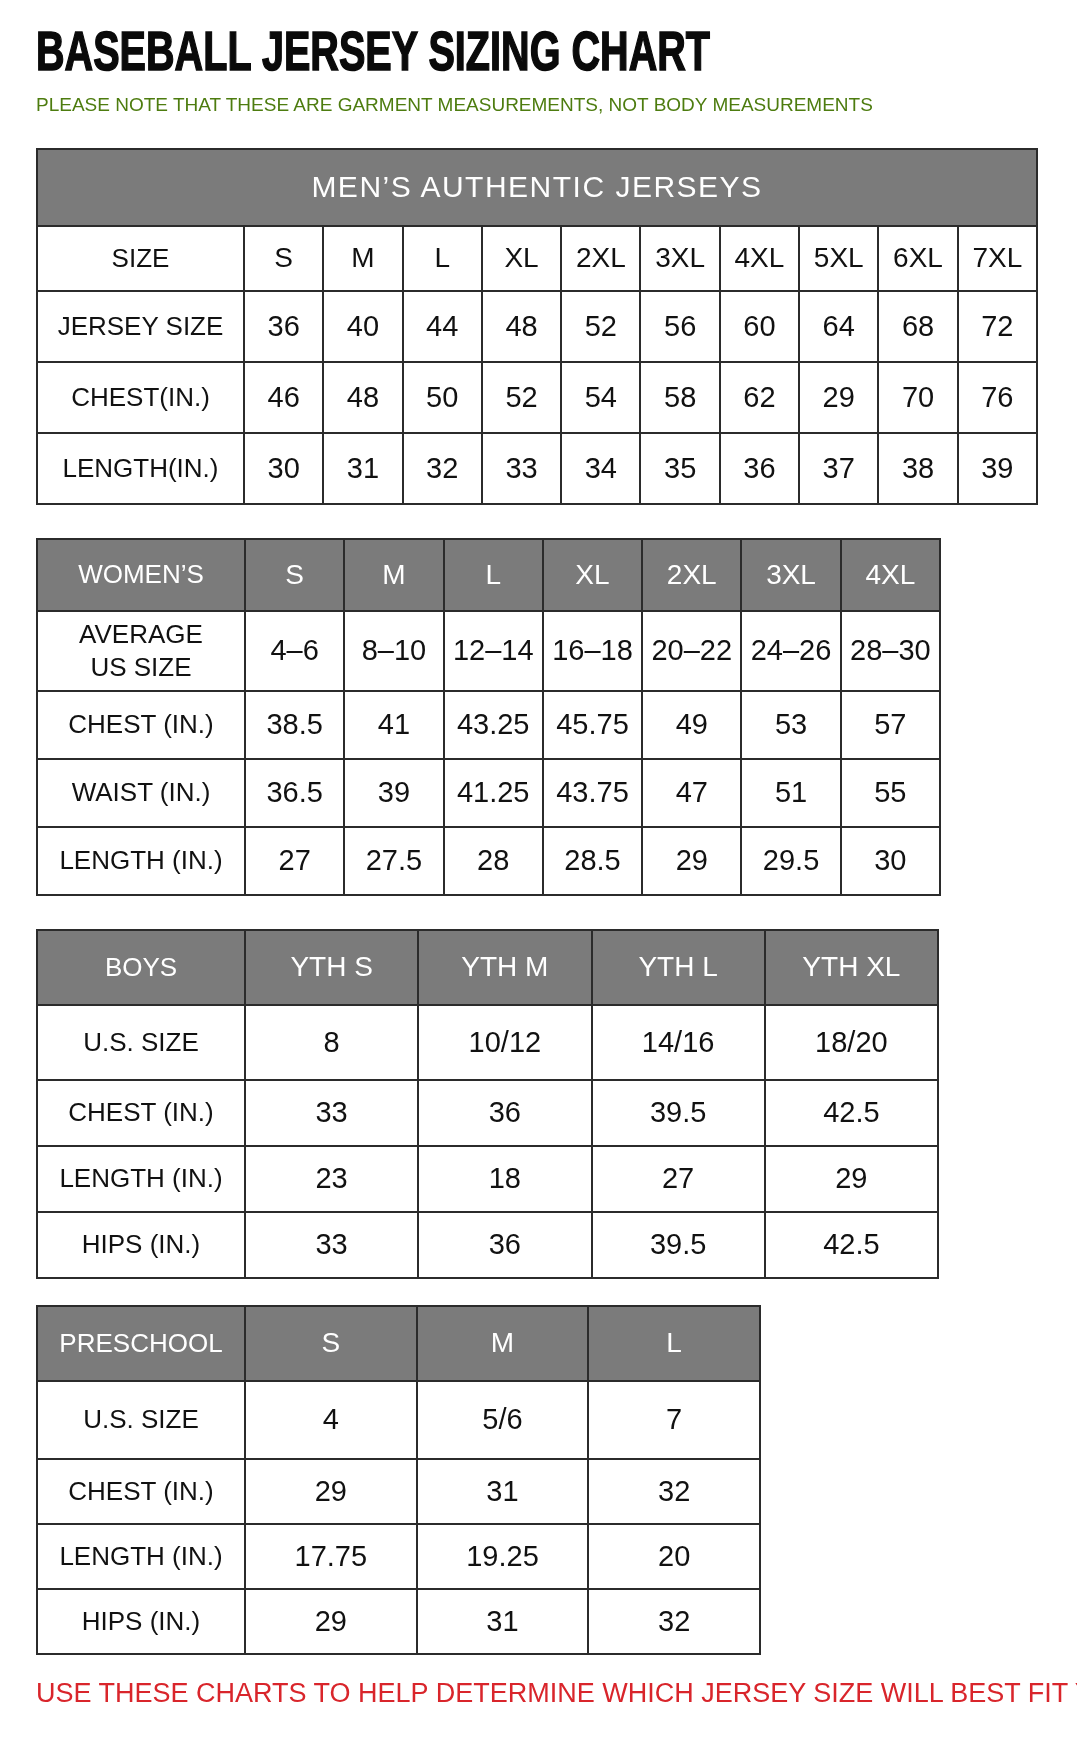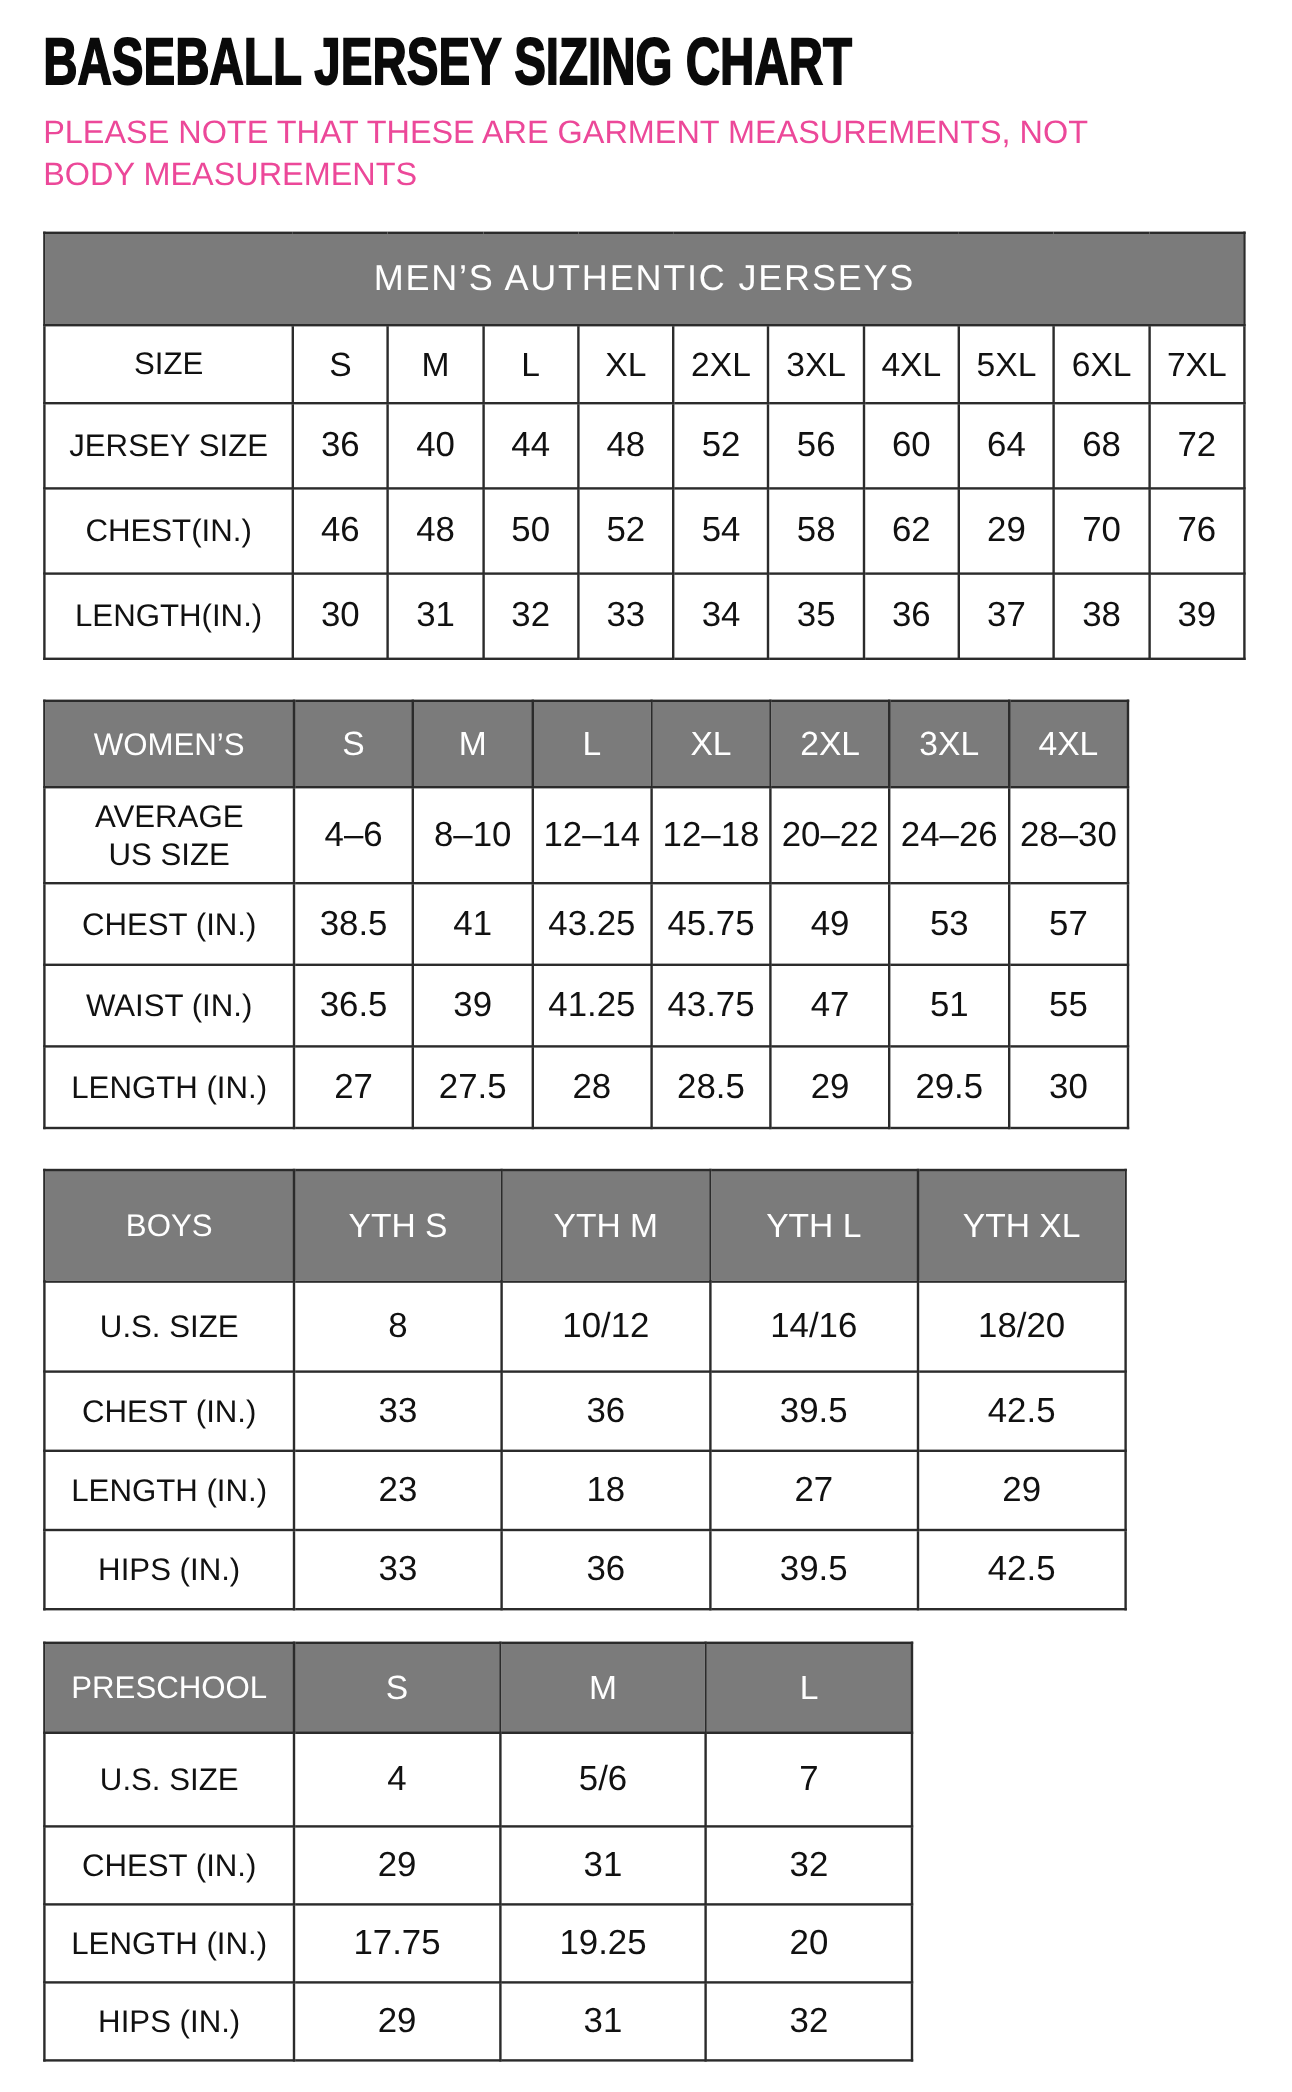--- a/index.html
+++ b/index.html
@@ -15,23 +15,23 @@
     transform: scaleX(0.72);
     transform-origin: left center;
     -webkit-text-stroke: 1.5px #0a0a0a;
     color: #0a0a0a;
     font-family: "Liberation Sans", sans-serif;
   }
 
   .note {
     margin: 14px 0 0 0;
     max-width: 900px;
-    font-size: 27px;
+    font-size: 19px;
     line-height: 1.3;
-    color: #ec4899;
+    color: #4d7c0f;
   }
 
   .size-table {
     border-collapse: collapse;
     table-layout: fixed;
     text-align: center;
     background: #fff;
     border-radius: 30px;
   }
   .size-table th, .size-table td {
@@ -67,21 +67,21 @@
   #mens-table tbody tr { height: 71px; }
 
   #womens-table { width: 905px; margin-top: 33px; padding-left: 30px; }
   #womens-table col:first-child { width: 208px; }
   #womens-table .header-row { height: 72px; }
   #womens-table tbody tr { height: 68px; }
   #womens-table tbody tr:first-child { height: 80px; }
 
   #boys-table { width: 903px; margin-top: 33px; }
   #boys-table col:first-child { width: 208px; }
-  #boys-table .header-row { height: 93px; padding-left: 48px; }
+  #boys-table .header-row { height: 75px; padding-left: 48px; }
   #boys-table tbody tr { height: 66px; }
   #boys-table tbody tr:first-child { height: 75px; }
 
   #preschool-table { width: 725px; margin-top: 26px; }
   #preschool-table col:first-child { width: 208px; }
   #preschool-table .header-row { height: 75px; text-align: center; }
   #preschool-table tbody tr { height: 65px; }
   #preschool-table tbody tr:first-child { height: 78px; }
 
   .footer {
@@ -198,21 +198,21 @@
           <th class="header-cell">4XL</th>
         </tr>
       </thead>
       <tbody>
         <tr>
           <th class="row-label">AVERAGE
 US SIZE</th>
           <td class="value-cell">4–6</td>
           <td class="value-cell">8–10</td>
           <td class="value-cell">12–14</td>
-          <td class="value-cell">12–18</td>
+          <td class="value-cell">16–18</td>
           <td class="value-cell">20–22</td>
           <td class="value-cell">24–26</td>
           <td class="value-cell">28–30</td>
         </tr>
         <tr>
           <th class="row-label">CHEST (IN.)</th>
           <td class="value-cell">38.5</td>
           <td class="value-cell">41</td>
           <td class="value-cell">43.25</td>
           <td class="value-cell">45.75</td>

